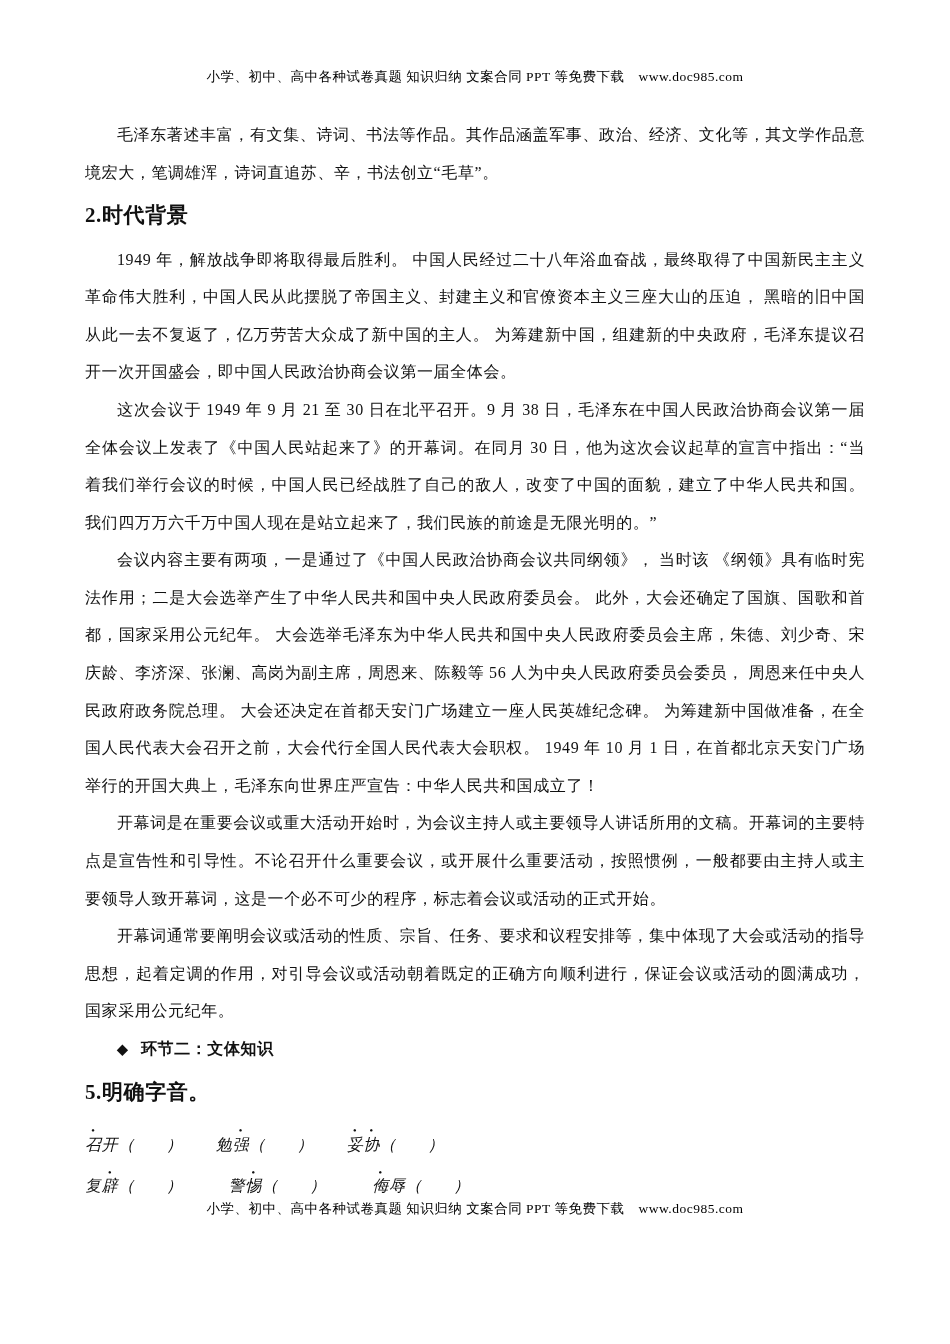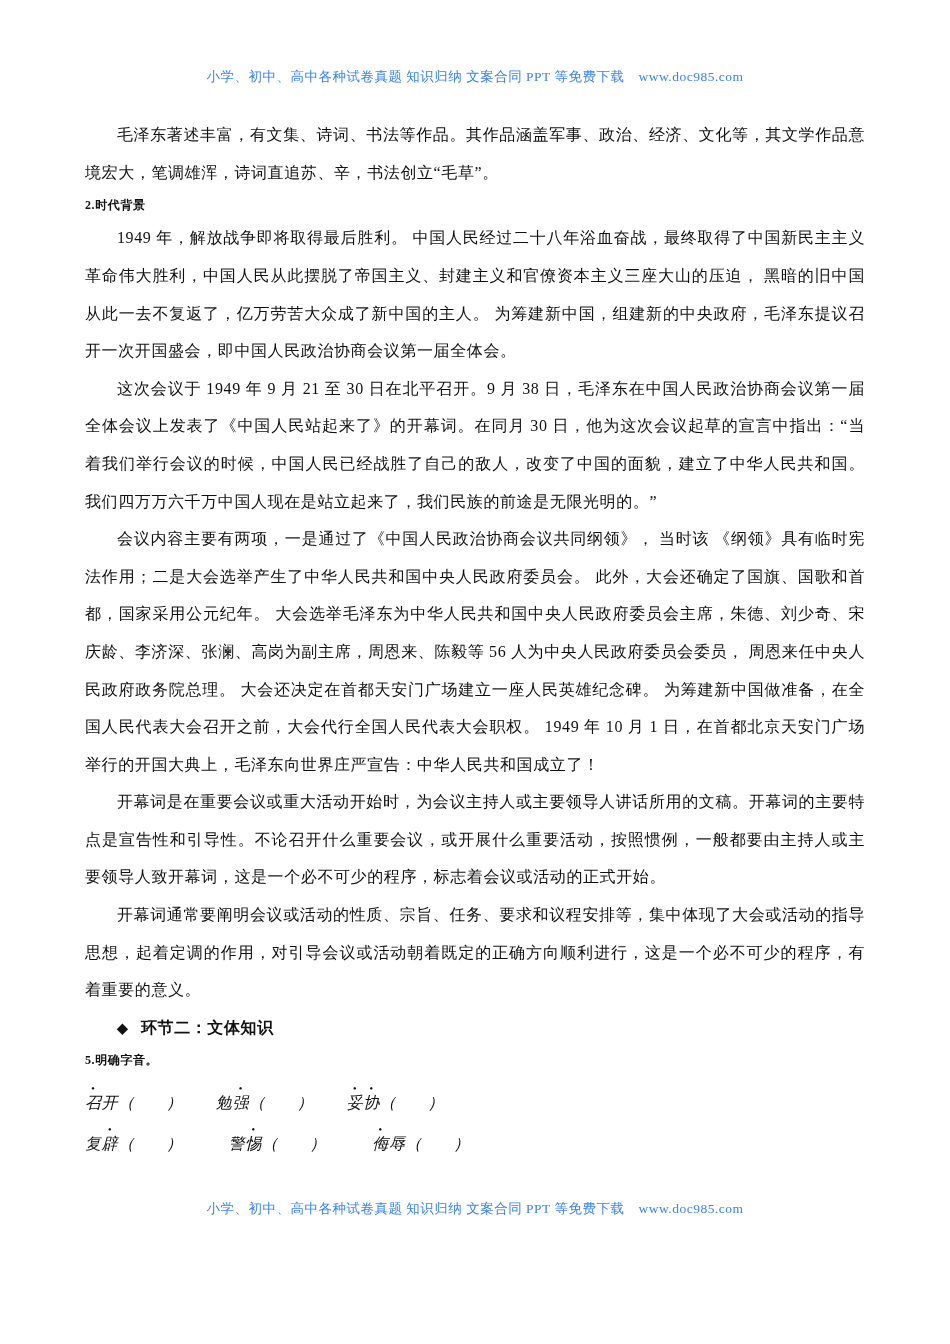--- a/index.html
+++ b/index.html
@@ -14,21 +14,21 @@
     background: #ffffff;
     overflow: hidden;
   }
 
   .watermark {
     position: absolute;
     left: 0;
     width: 100%;
     text-align: center;
     font-size: 13.5px;
-    color: #3b82f6;
+    color: #000000;
     letter-spacing: 0.5px;
     white-space: nowrap;
   }
   .watermark.header { top: 68px; }
   .watermark.footer { top: 1200px; }
   .watermark .url { margin-left: 14px; }
 
   .content {
     position: absolute;
     top: 116px;
@@ -40,21 +40,21 @@
     text-align: justify;
   }
 
   p.para {
     text-indent: 2em;
     margin: 0;
   }
 
   .heading {
     font-weight: bold;
-    font-size: 12px;
+    font-size: 21px;
     margin: 0;
   }
 
   .bullet-heading {
     font-weight: bold;
     padding-left: 2em;
     margin: 0;
   }
   .bullet-heading .bullet {
     margin-right: 0.9em;
@@ -101,21 +101,21 @@
 
     <p class="para">1949 年，解放战争即将取得最后胜利。 中国人民经过二十八年浴血奋战，最终取得了中国新民主主义革命伟大胜利，中国人民从此摆脱了帝国主义、封建主义和官僚资本主义三座大山的压迫， 黑暗的旧中国从此一去不复返了，亿万劳苦大众成了新中国的主人。 为筹建新中国，组建新的中央政府，毛泽东提议召开一次开国盛会，即中国人民政治协商会议第一届全体会。</p>
 
     <p class="para">这次会议于 1949 年 9 月 21 至 30 日在北平召开。9 月 38 日，毛泽东在中国人民政治协商会议第一届全体会议上发表了《中国人民站起来了》的开幕词。在同月 30 日，他为这次会议起草的宣言中指出：“当着我们举行会议的时候，中国人民已经战胜了自己的敌人，改变了中国的面貌，建立了中华人民共和国。我们四万万六千万中国人现在是站立起来了，我们民族的前途是无限光明的。”</p>
 
     <p class="para">会议内容主要有两项，一是通过了《中国人民政治协商会议共同纲领》， 当时该 《纲领》具有临时宪法作用；二是大会选举产生了中华人民共和国中央人民政府委员会。 此外，大会还确定了国旗、国歌和首都，国家采用公元纪年。 大会选举毛泽东为中华人民共和国中央人民政府委员会主席，朱德、刘少奇、宋庆龄、李济深、张澜、高岗为副主席，周恩来、陈毅等 56 人为中央人民政府委员会委员， 周恩来任中央人民政府政务院总理。 大会还决定在首都天安门广场建立一座人民英雄纪念碑。 为筹建新中国做准备，在全国人民代表大会召开之前，大会代行全国人民代表大会职权。 1949 年 10 月 1 日，在首都北京天安门广场举行的开国大典上，毛泽东向世界庄严宣告：中华人民共和国成立了！</p>
 
 
     <p class="para">开幕词是在重要会议或重大活动开始时，为会议主持人或主要领导人讲话所用的文稿。开幕词的主要特点是宣告性和引导性。不论召开什么重要会议，或开展什么重要活动，按照惯例，一般都要由主持人或主要领导人致开幕词，这是一个必不可少的程序，标志着会议或活动的正式开始。</p>
 
-    <p class="para">开幕词通常要阐明会议或活动的性质、宗旨、任务、要求和议程安排等，集中体现了大会或活动的指导思想，起着定调的作用，对引导会议或活动朝着既定的正确方向顺利进行，这是一个必不可少的程序，有着重要的意义。</p>
+    <p class="para">开幕词通常要阐明会议或活动的性质、宗旨、任务、要求和议程安排等，集中体现了大会或活动的指导思想，起着定调的作用，对引导会议或活动朝着既定的正确方向顺利进行，保证会议或活动的圆满成功，国家采用公元纪年。</p>
 
     <p class="bullet-heading">
       <span class="bullet">◆</span><span>环节二：文体知识</span>
     </p>
 
     <p class="heading">5.明确字音。</p>
 
     <div class="pinyin-section" id="pinyin-rows">
         <div class="pinyin-row row-1"><span class="pinyin-item"><span class="pchar dotted">召</span><span class="pchar">开</span><span class="blank">（　　）</span></span><span class="pinyin-item"><span class="pchar">勉</span><span class="pchar dotted">强</span><span class="blank">（　　）</span></span><span class="pinyin-item"><span class="pchar dotted">妥</span><span class="pchar dotted">协</span><span class="blank">（　　）</span></span></div>
         <div class="pinyin-row row-2"><span class="pinyin-item"><span class="pchar">复</span><span class="pchar dotted">辟</span><span class="blank">（　　）</span></span><span class="pinyin-item"><span class="pchar">警</span><span class="pchar dotted">惕</span><span class="blank">（　　）</span></span><span class="pinyin-item"><span class="pchar dotted">侮</span><span class="pchar">辱</span><span class="blank">（　　）</span></span></div>

